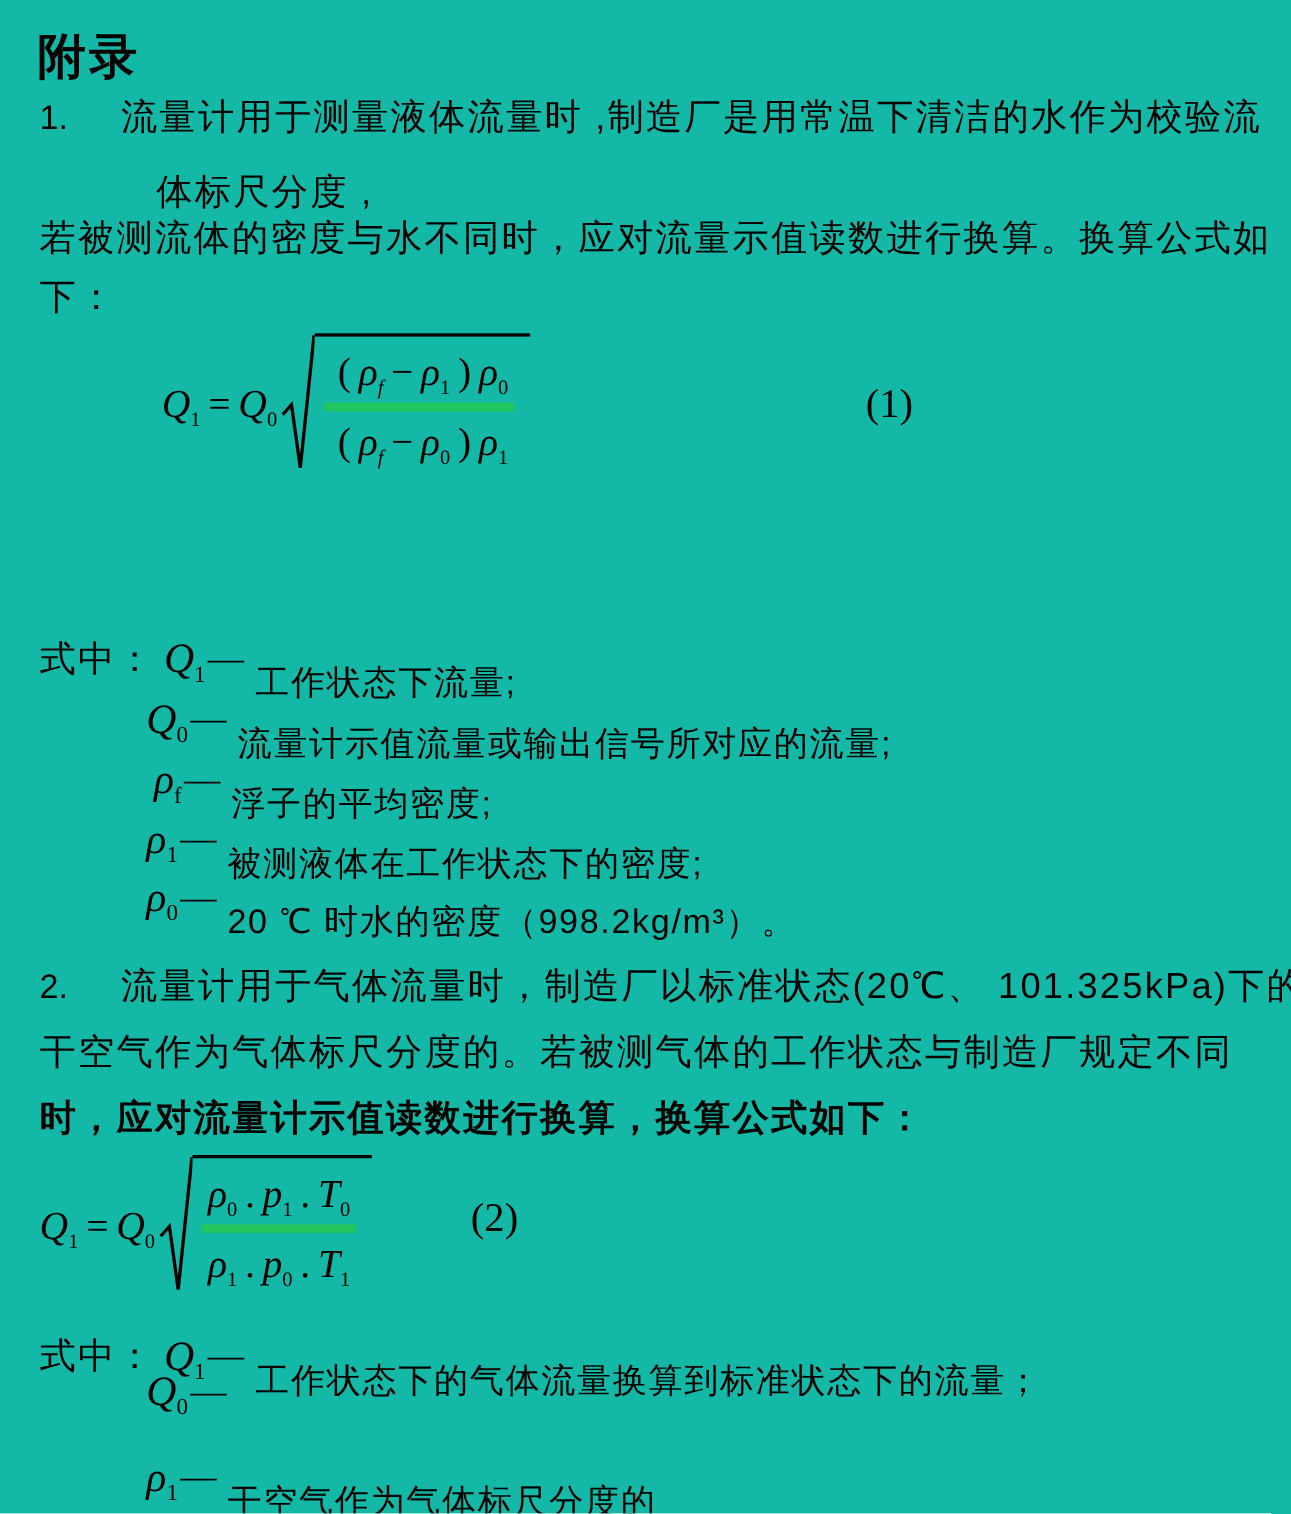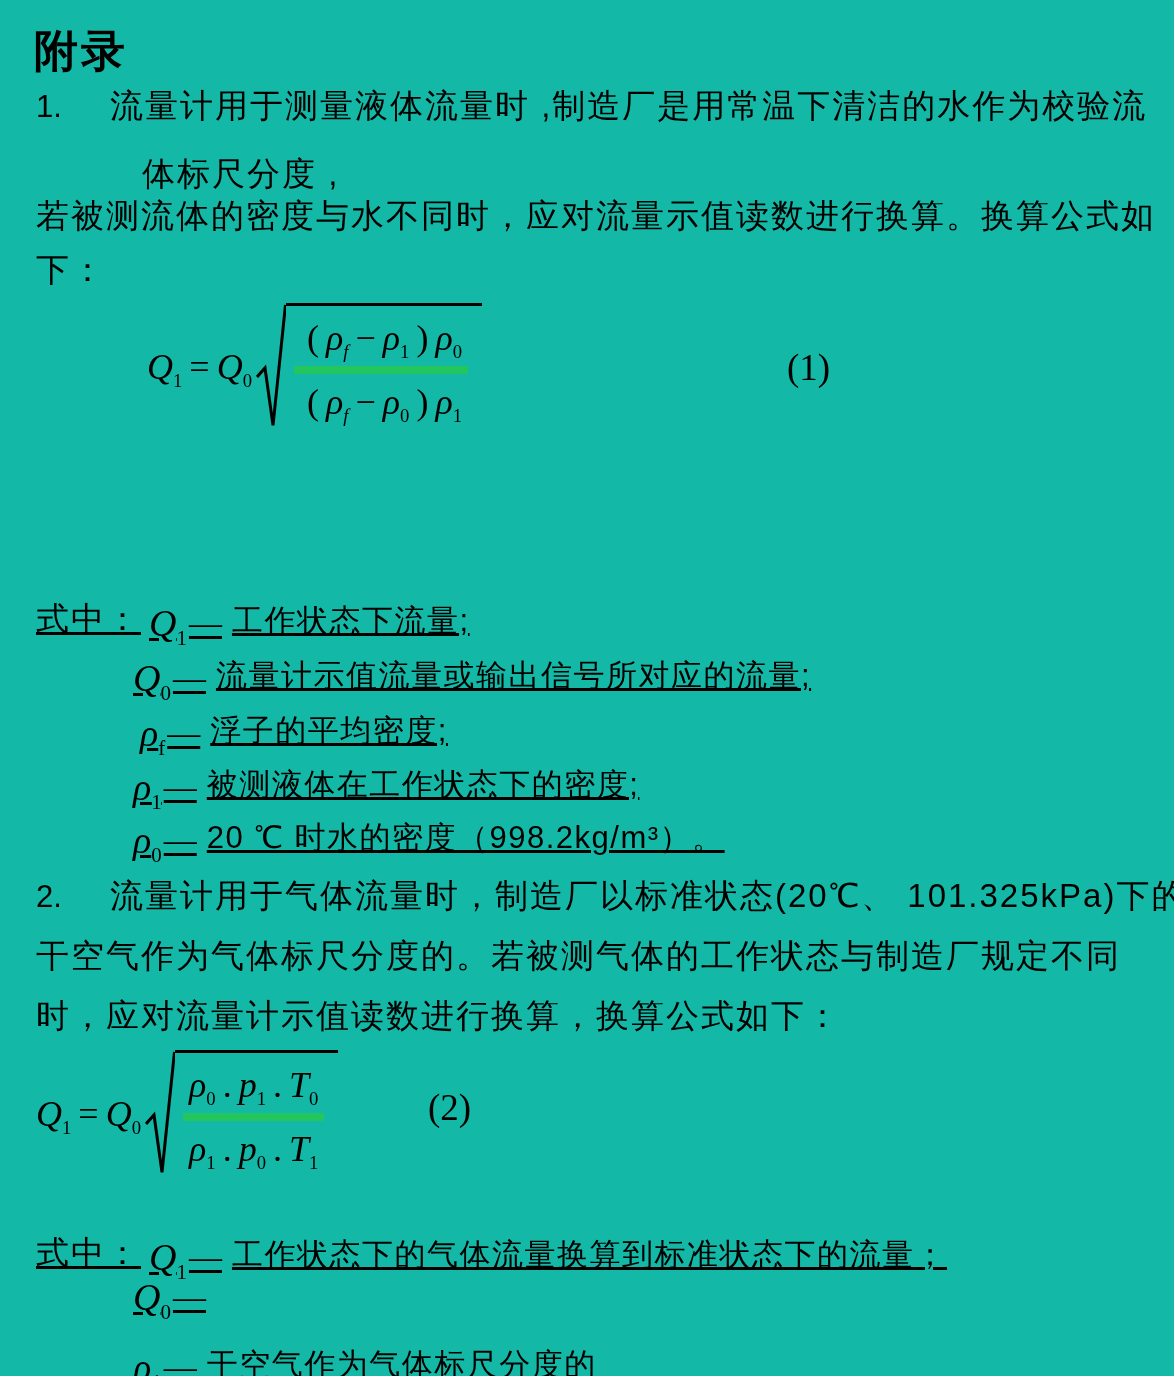--- a/index.html
+++ b/index.html
@@ -28,23 +28,23 @@
 
   .sqrt { position:relative; padding-left:30px; display:inline-block; }
   .radical { position:absolute; left:0; top:0; width:30px; height:100%; display:block; }
   .sqrt-body { display:block; border-top:3px solid #000; padding:6px 14px 2px 8px; }
   .frac { display:inline-flex; flex-direction:column; align-items:center; font-size:36px; }
   .f-num { display:block; line-height:1.45; padding:0 6px 2px 6px; border-bottom:8px solid #22c55e; text-align:center; }
   .f-den { display:block; line-height:1.45; padding:2px 6px 0 6px; text-align:center; }
   .eq-tag { font-family:"Liberation Serif", serif; font-size:37px; }
 
   
-  .def-row { display:flex; align-items:flex-end;text-decoration:underline; }
+  .def-row { display:flex; align-items:center; }
   .def-prefix { font-size:33px; letter-spacing:2px; padding-right:8px; }
-  .dsym { font-family:"Liberation Serif", serif; font-size:38px; font-style:italic; line-height:1;margin-top:32px; }
+  .dsym { font-family:"Liberation Serif", serif; font-size:38px; font-style:italic; line-height:1; }
   .dsym sub { font-size:21px; line-height:0; font-style:normal; }
   .ddash { font-family:"Liberation Serif", serif; font-size:33px; padding:0 10px 0 2px; }
   .dtext { font-size:31px; letter-spacing:1.5px;margin-top:44px; }
 </style>
 </head>
 <body>
 
 <div class="page">
 
   <div class="abs title" style="left:34px; top:22px;">附录</div>
@@ -97,21 +97,21 @@
   <div class="abs def-row" style="left:133px; top:773px;">
     <span class="dsym"><span class="fv">ρ</span><sub>0</sub></span>
     <span class="ddash">—</span>
     <span class="dtext">20 ℃ 时水的密度（998.2kg/m³）。</span>
   </div>
 
   <div class="abs cn" style="left:36px; top:876px;">
     <span class="itemnum">2.</span><span>流量计用于气体流量时，制造厂以标准状态(20℃、 101.325kPa)下的</span>
   </div>
   <div class="abs cn" style="left:36px; top:936px;">干空气作为气体标尺分度的。若被测气体的工作状态与制造厂规定不同</div>
-  <div class="abs cn" style="left:36px; top:996px;">时，应对流量计示值读数进行换算，换算公式如下：</div>
+  <div class="abs cn" style="left:36px; top:996px;font-weight:bold;">时，应对流量计示值读数进行换算，换算公式如下：</div>
 
   <div class="abs formula" style="left:36px; top:1050px;">
     <span class="f-lhs"><span class="fv">Q</span><sub class="sub-up">1</sub><span class="fo">=</span><span class="fv">Q</span><sub class="sub-up">0</sub></span>
     <span class="sqrt">
       <svg class="radical" viewBox="0 0 30 100" preserveAspectRatio="none">
         <path d="M1 58 L9 51 L17 96 L29.5 1.5" fill="none" stroke="#000" stroke-width="3" vector-effect="non-scaling-stroke"></path>
       </svg>
       <span class="sqrt-body">
         <span class="frac">
           <span class="f-num"><span class="fv">ρ</span><sub class="sub-up">0</sub><span class="fo">.</span><span class="fv">p</span><sub class="sub-up">1</sub><span class="fo">.</span><span class="fv">T</span><sub class="sub-up">0</sub></span>

